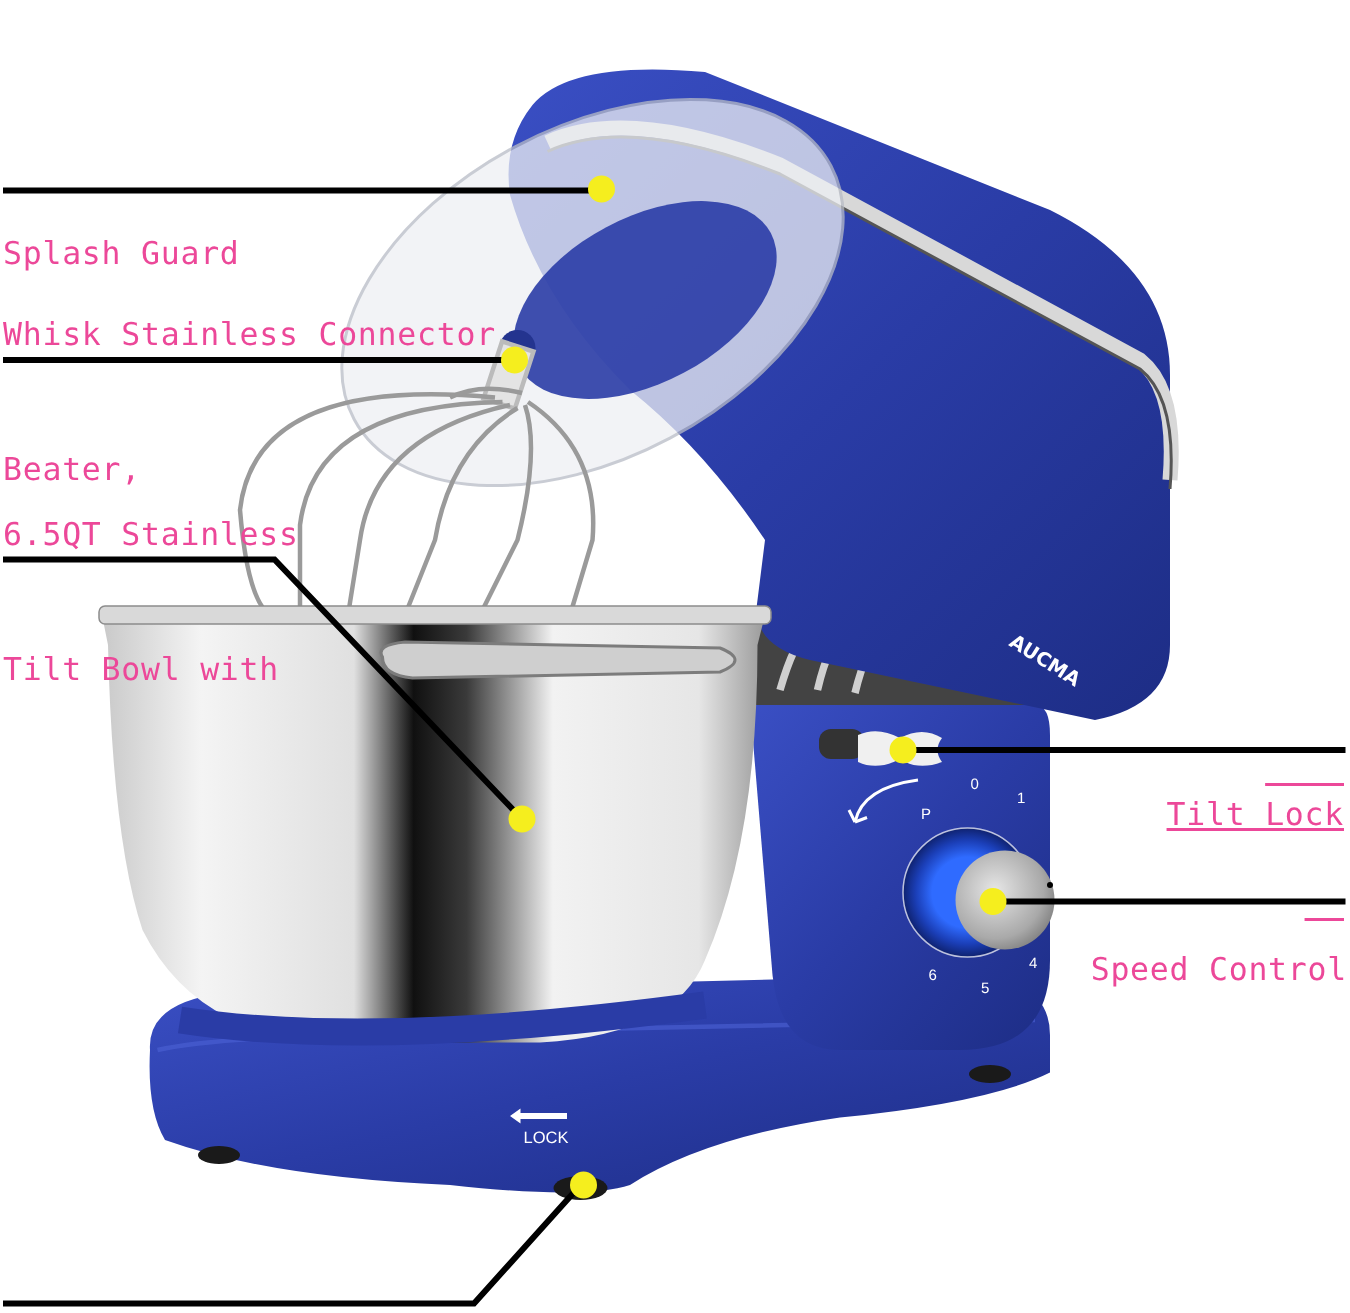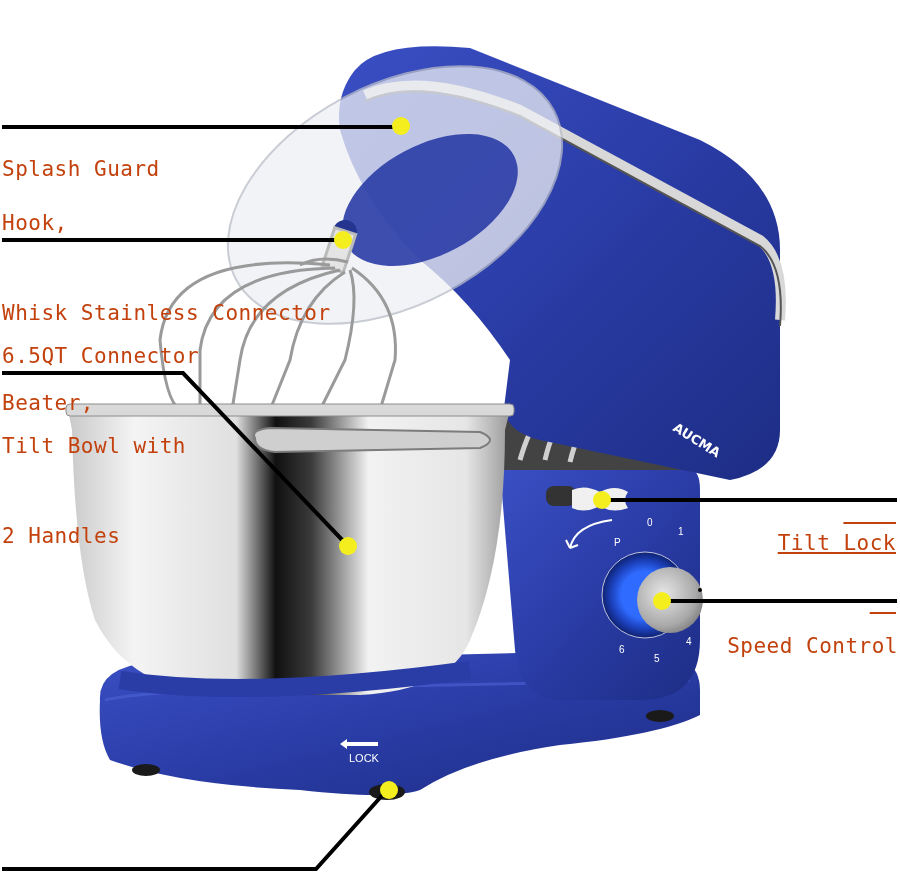--- a/index.html
+++ b/index.html
@@ -1,20 +1,20 @@
 <!DOCTYPE html>
 <html><head>
   <meta charset="utf-8">
   <style>
     html, body { margin: 0; padding: 0; background: #ffffff; }
     body { width: 900px; height: 875px; position: relative; overflow: hidden;
            font-family: "DejaVu Sans Mono", "Liberation Mono", monospace; }
     #stage { position: absolute; left: 0; top: 0; width: 900px; height: 875px; }
     svg.illus { position: absolute; left: 0; top: 0; }
-    .label { position: absolute; color: #c2410c; font-size: 21px; line-height: 30px;
+    .label { position: absolute; color: #ec4899; font-size: 21px; line-height: 30px;
              letter-spacing: 0.5px; white-space: pre; }
     .label .line { display: block; }
     .brand { font-family: "DejaVu Sans", sans-serif; font-weight: bold; }
   </style>
 </head>
 <body>
 
 <div id="stage">
 
   <svg class="illus" width="900" height="875" viewBox="0 0 900 875">
@@ -132,29 +132,27 @@
       <circle cx="662" cy="601" r="9"></circle>
       <circle cx="389" cy="790" r="9"></circle>
     </g>
   </svg>
 
   <div class="label" style="left:2px; top:94px;">
     <span class="line">Splash Guard</span>
   </div>
 
   <div class="label" style="left:2px; top:148px;">
-    <span class="line">Hook,</span>
     <span class="line">Whisk Stainless Connector</span>
     <span class="line">Beater,</span>
   </div>
 
   <div class="label" style="left:2px; top:281px;">
-    <span class="line">6.5QT Connector</span>
+    <span class="line">6.5QT Stainless</span>
     <span class="line">Tilt Bowl with</span>
-    <span class="line">2 Handles</span>
   </div>
 
   <div class="label" style="right:4px; top:468px; text-align:right;text-decoration:underline;">
     <span class="line">Tilt Lock</span>
   </div>
 
   <div class="label" style="right:2px; top:571px; text-align:left;">
     <span class="line">Speed Control</span>
   </div>
 

